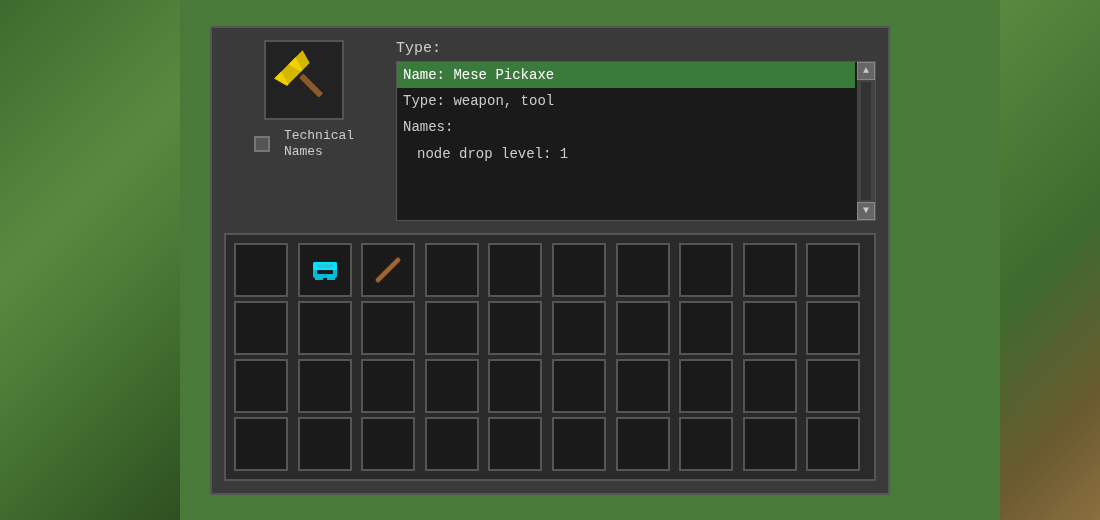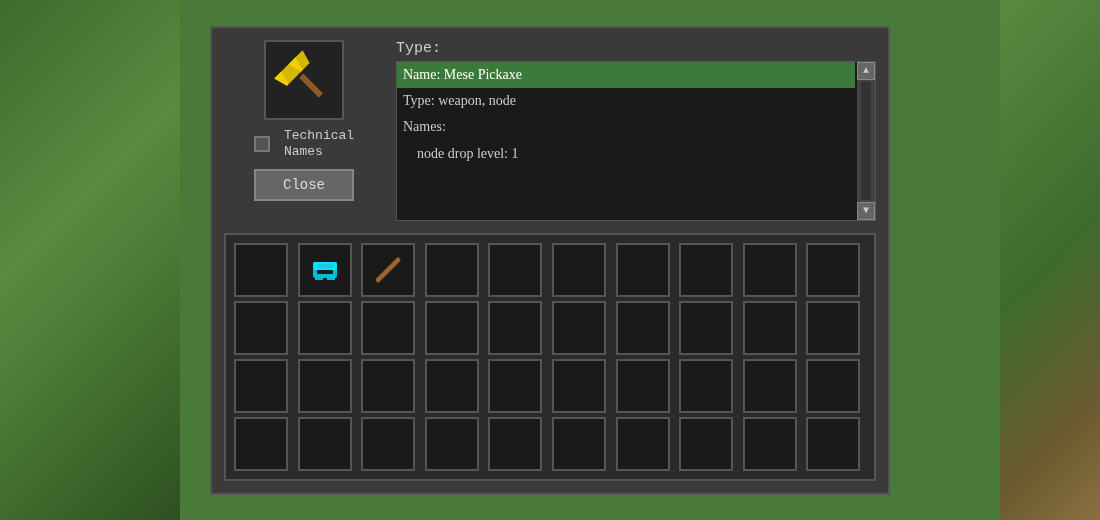--- a/index.html
+++ b/index.html
@@ -169,21 +169,20 @@
     .scrollbar-track {
       flex: 1;
       background: #333;
       width: 10px;
       margin: 2px 4px;
     }
 
     .specs-content {
       padding: 0;
       padding-right: 20px;
-      font-family: Liberation Serif, serif;
     }
 
     .spec-item {
       padding: 2px 6px;
       color: #ccc;
       font-size: 14px;
       line-height: 1.6;
     }
 
     .spec-item.highlighted {
@@ -248,29 +247,28 @@
               <polygon points="30,8 40,8 36,22 34,22" fill="#f0d000"></polygon>
             </g>
           </svg>
         </div>
 
         <div class="checkbox-row">
           <div class="checkbox"></div>
           <span style="color:#ccc;font-size:13px;line-height:1.3;margin-left:8px;">Technical<br>Names</span>
         </div>
 
-        <button class="close-button">Close</button>
       </div>
 
       <div class="specs-panel">
         <div class="specs-label">Type:</div>
         <div class="specs-list">
           <div class="specs-content">
             <div class="spec-item highlighted">Name: Mese Pickaxe</div>
-            <div class="spec-item">Type: weapon, node</div>
+            <div class="spec-item">Type: weapon, tool</div>
             <div class="spec-item">Names:</div>
             <div class="spec-item indented">node drop level: 1</div>
           </div>
 
           <div class="specs-scrollbar">
             <div class="scrollbar-up">▲</div>
             <div class="scrollbar-track"></div>
             <div class="scrollbar-down">▼</div>
           </div>
         </div>

